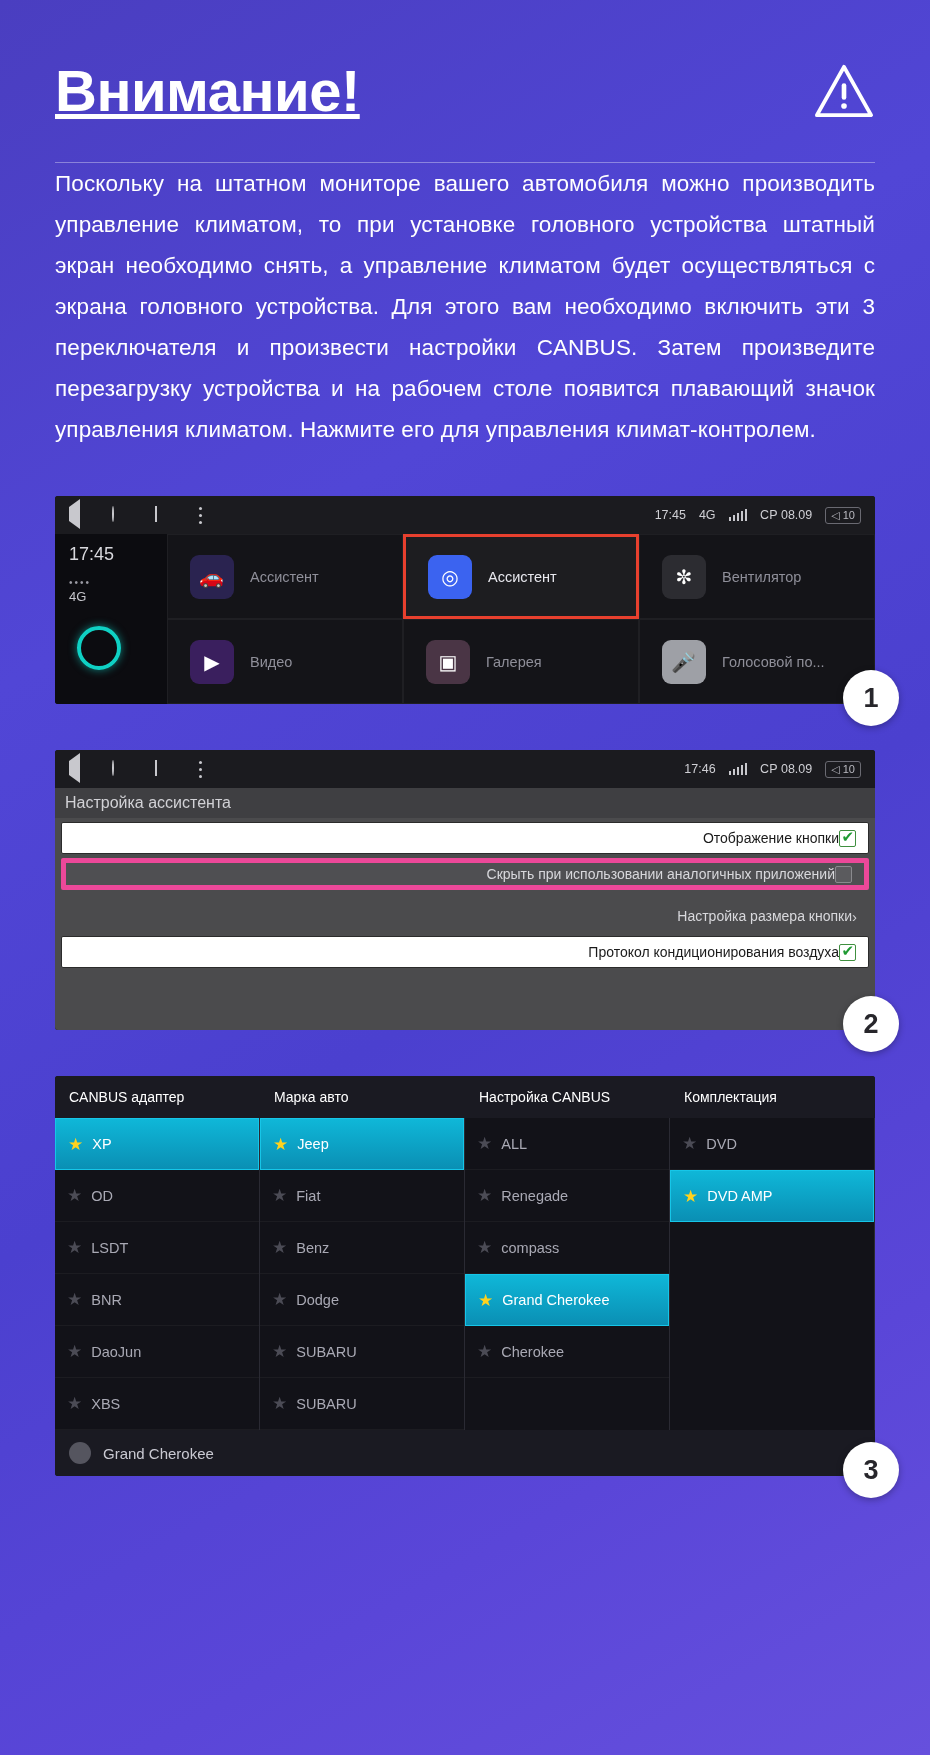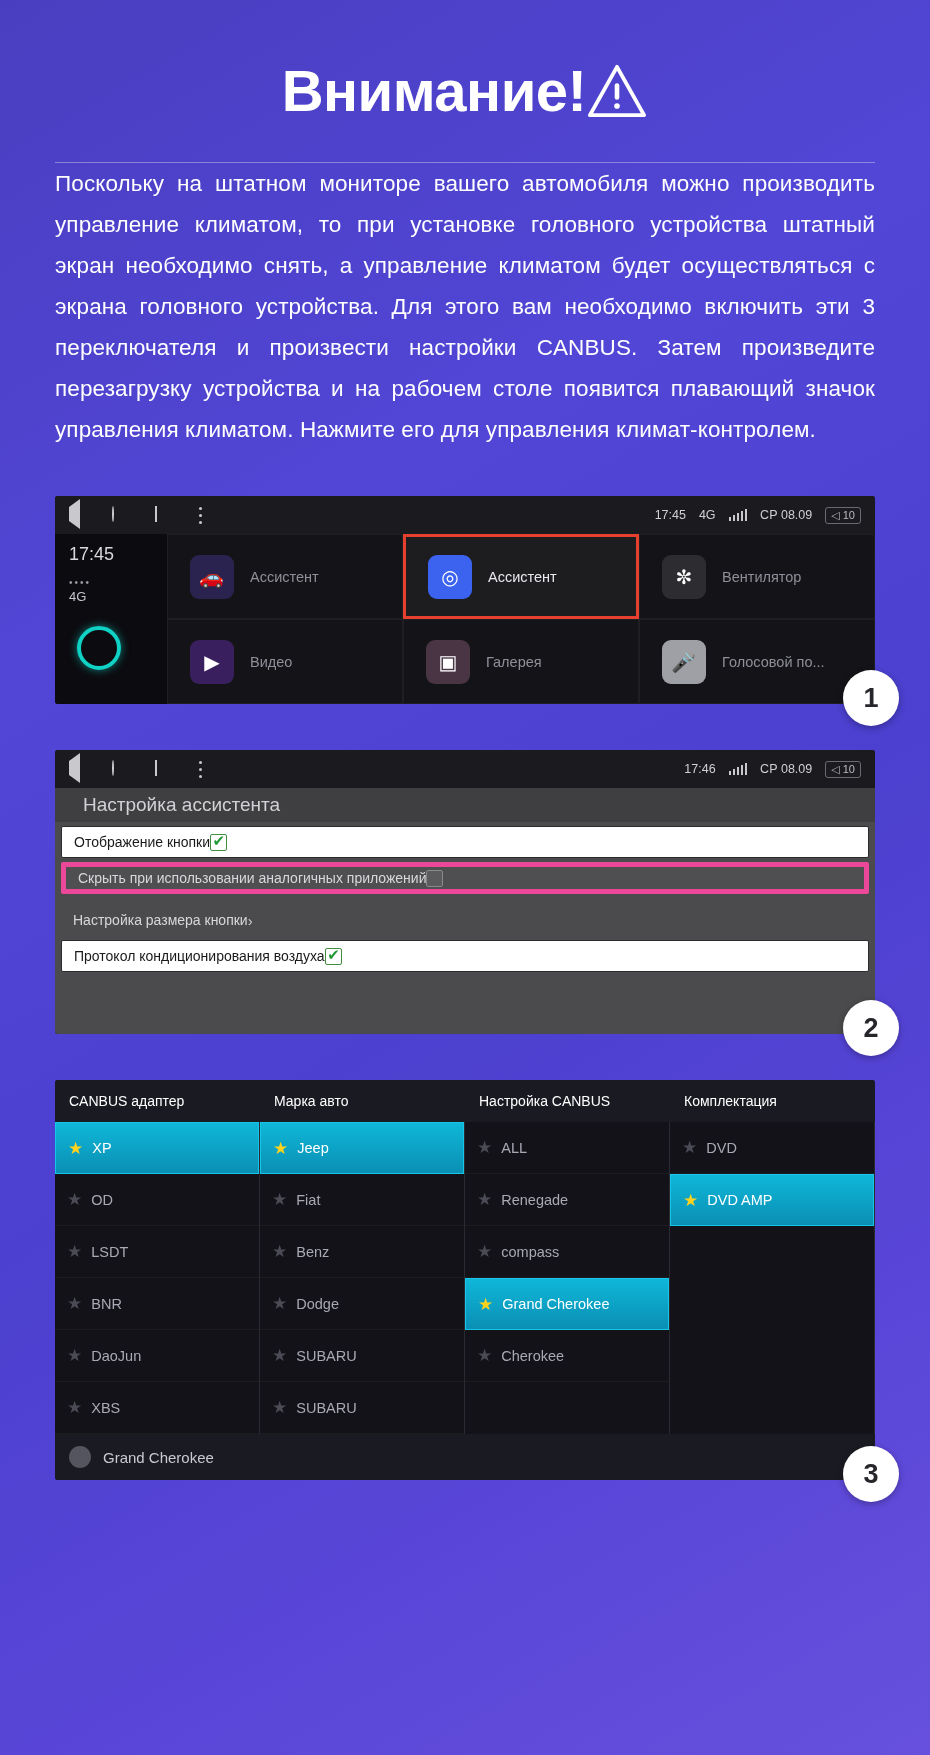--- a/index.html
+++ b/index.html
@@ -11,22 +11,23 @@
     color: #fff;
     overflow: hidden;
     position: relative;
   }
   .page { padding: 52px 55px 0 55px; }
 
   
   .header-row {
     display: flex;
     align-items: center;
-    justify-content: center;
+    justify-content: space-between;
     padding-top: 10px;
+    text-decoration: underline;
   }
   .title {
     font-size: 58px;
     font-weight: bold;
     letter-spacing: -0.5px;
     line-height: 1;
   }
   .warn-icon { width: 62px; height: 58px; }
   .divider {
     height: 1px;
@@ -111,25 +112,25 @@
   .tico.assist { background: #3b63f0; }
   .tico.fan { background: #2c2c31; }
   .tico.video { background: #3a1f5e; }
   .tico.gallery { background: #4a3545; }
   .tico.voice { background: #9ea0a6; }
   .glyph-white { color: #fff; font-size: 20px; line-height: 1; }
 
   
   .settings { background: #4b4b4d; padding-bottom: 58px; }
   .settings-title {
-    background: #3f3f42; color: #d2d2d6; font-size: 19px;
-    padding: 6px 28px;
+    background: #3f3f42; color: #d2d2d6; font-size: 16px;
+    padding: 6px 10px;
   }
   .srow {
-    display: flex; align-items: center; justify-content: flex-start;
+    display: flex; align-items: center; justify-content: flex-end;
     padding: 0 12px; height: 32px; font-size: 14px;
     margin: 4px 6px;
     border-radius: 2px;
   }
   .srow.white { background: #fff; color: #1a1a1a; border: 1px solid #2b2b2b; }
   .srow.grey { background: #4f4f52; color: #d8d8dc; border: 5px solid #ec4899; }
   .srow.plain { background: transparent; color: #d8d8dc; border: none; margin-top: 10px; }
   .cbx { width: 17px; height: 17px; border: 1.6px solid #3f8f3f; background: #fff; position: relative; border-radius: 2px; }
   .cbx.checked::after {
     content: "✔"; position: absolute; left: 1.5px; top: -3px;

